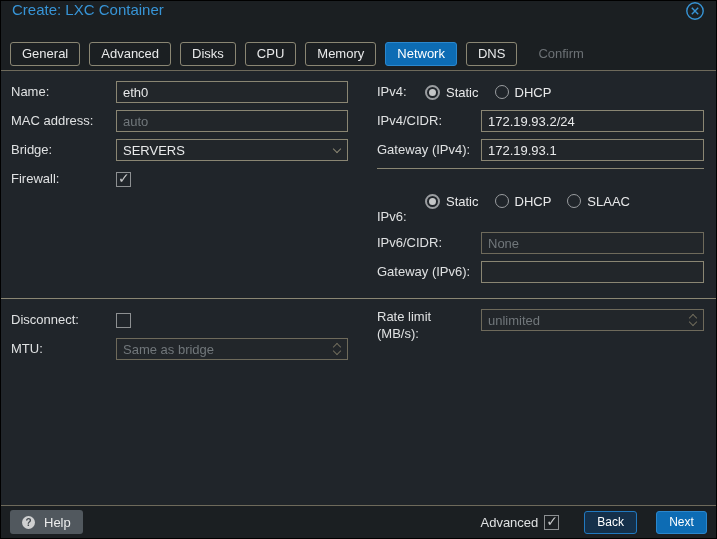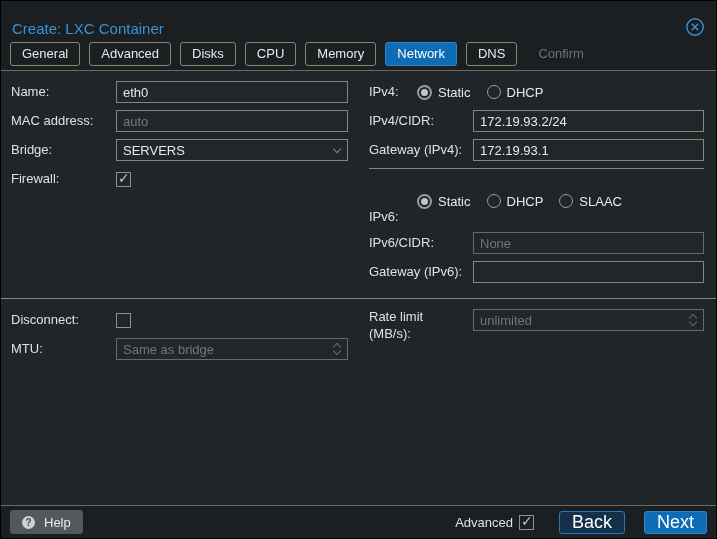--- a/index.html
+++ b/index.html
@@ -7,42 +7,42 @@
   body { font-family:"Liberation Sans","DejaVu Sans",sans-serif; }
 
   .dialog {
     position:relative; width:717px; height:539px;
     background:#1f2326; border:1px solid #000; overflow:hidden;
     color:#dfe1e2; font-size:13px;
   }
 
   
   .titlebar {
-    height:36px; display:flex; align-items:flex-end; justify-content:space-between;
+    height:36px; display:flex; align-items:flex-start; justify-content:space-between;
     padding:0 11px; background:#1b1f22;
   }
   .title { color:#3794d6; font-size:15px; }
   .close-btn { width:20px; height:20px; cursor:pointer; display:flex; }
 
   
   .tabbar {
     height:34px; display:flex; align-items:center; gap:9px; padding:0 9px;
     background:#1b1f22; border-bottom:1px solid #6e6a5b;
   }
   .tab {
     height:24px; padding:0 11px; display:flex; align-items:center;
     border:1px solid #8a8673; border-radius:3px; background:transparent;
     color:#e8e9ea; cursor:pointer; white-space:nowrap;
   }
   .tab.active { background:#0d6cb4; border-color:#2b87cd; color:#fff; }
   .tab.disabled { border-color:transparent; color:#6c7175; cursor:default; }
 
   
   .body { padding:10px 12px 0 10px; background:#20252a; height:437px; }
-  .cols { display:grid; grid-template-columns:337px 1fr; column-gap:21px; }
+  .cols { display:grid; grid-template-columns:337px 1fr; column-gap:29px; }
 
   .row { display:flex; align-items:center; margin-bottom:7px; min-height:22px; }
   .row.top { align-items:flex-start; }
   .lbl { width:105px; flex:0 0 105px; color:#dfe1e2; line-height:1.25; padding-right:6px; }
   .col-r .lbl { width:104px; flex:0 0 104px; }
 
   .field { position:relative; flex:1; height:22px; }
   .field input {
     width:100%; height:22px; background:#22262a; border:1px solid #8a8673;
     color:#e8e9ea; font:13px "Liberation Sans","DejaVu Sans",sans-serif;
@@ -99,21 +99,21 @@
   }
   .q-icon {
     width:13px; height:13px; border-radius:50%; background:#cfd0d1; color:#454b50;
     font-size:10px; font-weight:bold; text-align:center; line-height:13px; display:inline-block;
   }
   .q-icon::after { content:"?"; }
   .footer-right { display:flex; align-items:center; gap:19px; }
   .adv-wrap { display:flex; align-items:center; gap:6px; margin-right:6px; cursor:pointer; }
   .btn {
     height:23px; min-width:51px; padding:0 12px; display:flex; align-items:center; justify-content:center;
-    border-radius:3px; color:#fff; cursor:pointer; font-size:18px;
+    border-radius:3px; color:#fff; cursor:pointer; font-size:12px;
   }
   .btn-back { background:#15304a; border:1px solid #2179c0; }
   .btn-next { background:#0d6cb4; border:1px solid #2b87cd; }
 </style>
 </head>
 <body>
 
 <div class="dialog">
 
   <div class="titlebar">

